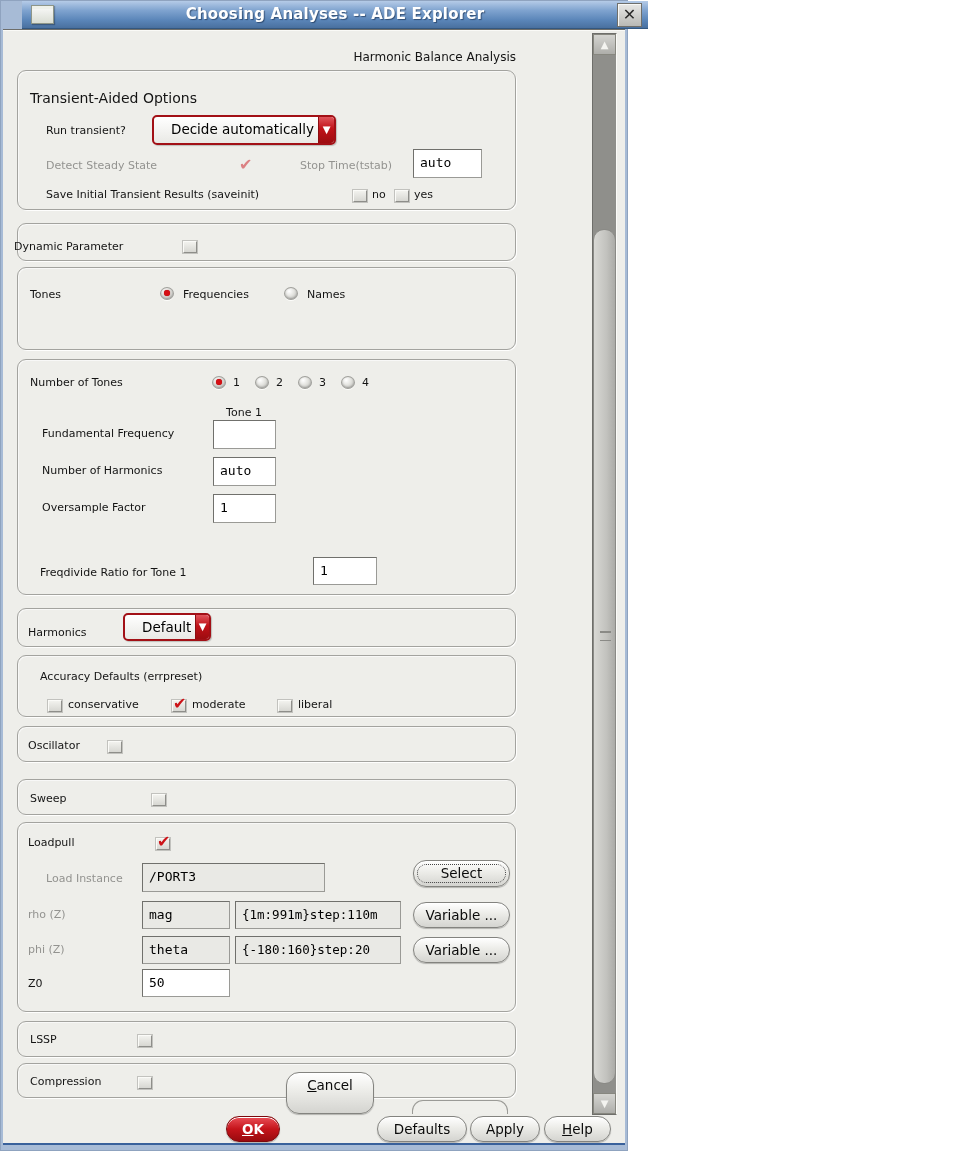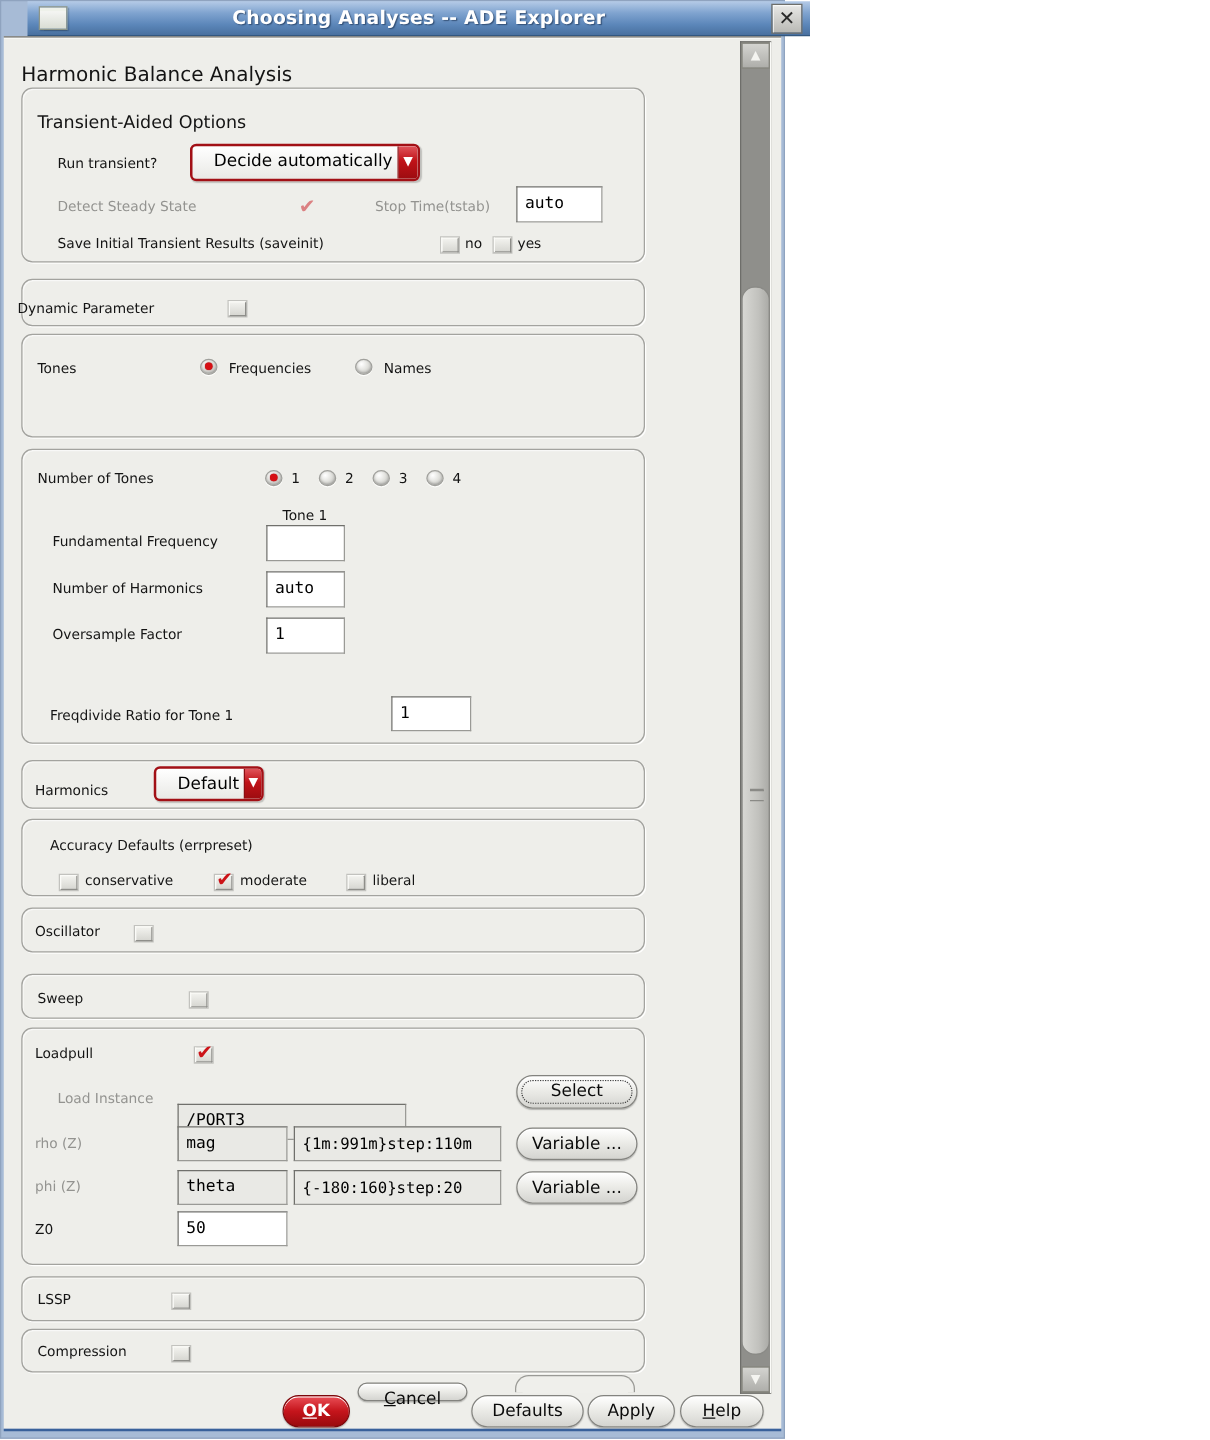--- a/index.html
+++ b/index.html
@@ -22,21 +22,21 @@
     font-size:16px; font-weight:bold; color:#2a2a2a; cursor:default; }
 
   .body { position:absolute; left:3px; top:29px; width:622px; height:1114px; background:#eeeeea;
     border-top:1px solid #6e6e6a; box-shadow: inset 0 1px 0 #fafaf7; }
   .bottom-line { position:absolute; left:3px; top:1143px; width:622px; height:2px; background:#39619b; }
 
   
   .lbl { position:absolute; font-size:11px; color:#141414; white-space:nowrap; }
   .lbl.dim { color:#939390; }
   .group-label { font-size:14px; }
-  .heading { position:absolute; left:17px; width:499px; text-align:left; font-size:16px; color:#141414; }
+  .heading { position:absolute; left:17px; width:499px; text-align:right; font-size:12px; color:#141414; }
 
   .group { position:absolute; left:17px; width:499px; border:1px solid #a3a39f; border-radius:9px;
     box-shadow: 1px 1px 0 rgba(255,255,255,0.9), inset 1px 1px 0 rgba(255,255,255,0.6); }
 
   .field { position:absolute; background:#ffffff; border:1px solid #9a9a96;
     border-top-color:#70706c; border-left-color:#70706c;
     font-family:"DejaVu Sans Mono", monospace; font-size:13px; color:#000;
     padding:5px 0 0 6px; white-space:nowrap; overflow:hidden; }
   .field.dim { background:#e9e9e5; }
 
@@ -173,21 +173,21 @@
     <span class="cb" style="left:108px; top:741px;"></span>
 
     <div class="group" style="top:779px; height:36px;"></div>
     <div class="lbl" style="left:30px; top:792px;">Sweep</div>
     <span class="cb" style="left:152px; top:794px;"></span>
 
     <div class="group" style="top:822px; height:190px;"></div>
     <div class="lbl" style="left:28px; top:836px;">Loadpull</div>
     <span class="cb checked" style="left:156px; top:838px;"></span>
     <div class="lbl dim" style="left:28px; top:872px;margin-left:18px;">Load Instance</div>
-    <div class="field dim" style="left:142px; top:863px; width:183px; height:29px;margin-top:20px;">/PORT3</div>
+    <div class="field dim" style="left:142px; top:863px; width:183px; height:29px;">/PORT3</div>
     <div class="btn focus-ring" style="left:413px; top:860px; width:97px; height:27px;">Select</div>
     <div class="lbl dim" style="left:28px; top:908px;">rho (Z)</div>
     <div class="field dim" style="left:142px; top:901px; width:88px; height:28px;">mag</div>
     <div class="field dim" style="left:235px; top:901px; width:166px; height:28px; font-size:12.5px;">{1m:991m}step:110m</div>
     <div class="btn" style="left:413px; top:902px; width:97px; height:26px;">Variable ...</div>
     <div class="lbl dim" style="left:28px; top:943px;">phi (Z)</div>
     <div class="field dim" style="left:142px; top:936px; width:88px; height:28px;">theta</div>
     <div class="field dim" style="left:235px; top:936px; width:166px; height:28px; font-size:12.5px;">{-180:160}step:20</div>
     <div class="btn" style="left:413px; top:937px; width:97px; height:26px;">Variable ...</div>
     <div class="lbl" style="left:28px; top:977px;">Z0</div>
@@ -205,20 +205,20 @@
 
     <div class="scrollbar">
       <div class="sb-btn sb-up"><span>▲</span></div>
       <div class="sb-thumb">
           <div class="sb-grip"></div>
         </div>
       <div class="sb-btn sb-down"><span>▼</span></div>
     </div>
 
     <div class="btn primary" style="left:226px; top:1116px; width:54px; height:26px;"><u>O</u>K</div>
-    <div class="btn" style="left:286px; top:1106px; width:88px; height:15px;"><u>C</u>ancel</div>
+    <div class="btn" style="left:286px; top:1072px; width:88px; height:42px;"><u>C</u>ancel</div>
     <div class="btn" style="left:377px; top:1116px; width:90px; height:26px;">Defaults</div>
     <div class="btn" style="left:470px; top:1116px; width:70px; height:26px;">Apply</div>
     <div class="btn" style="left:544px; top:1116px; width:67px; height:26px;"><u>H</u>elp</div>
 
     <div class="bottom-line"></div>
   </div>
 </div>
 
 </body></html>

